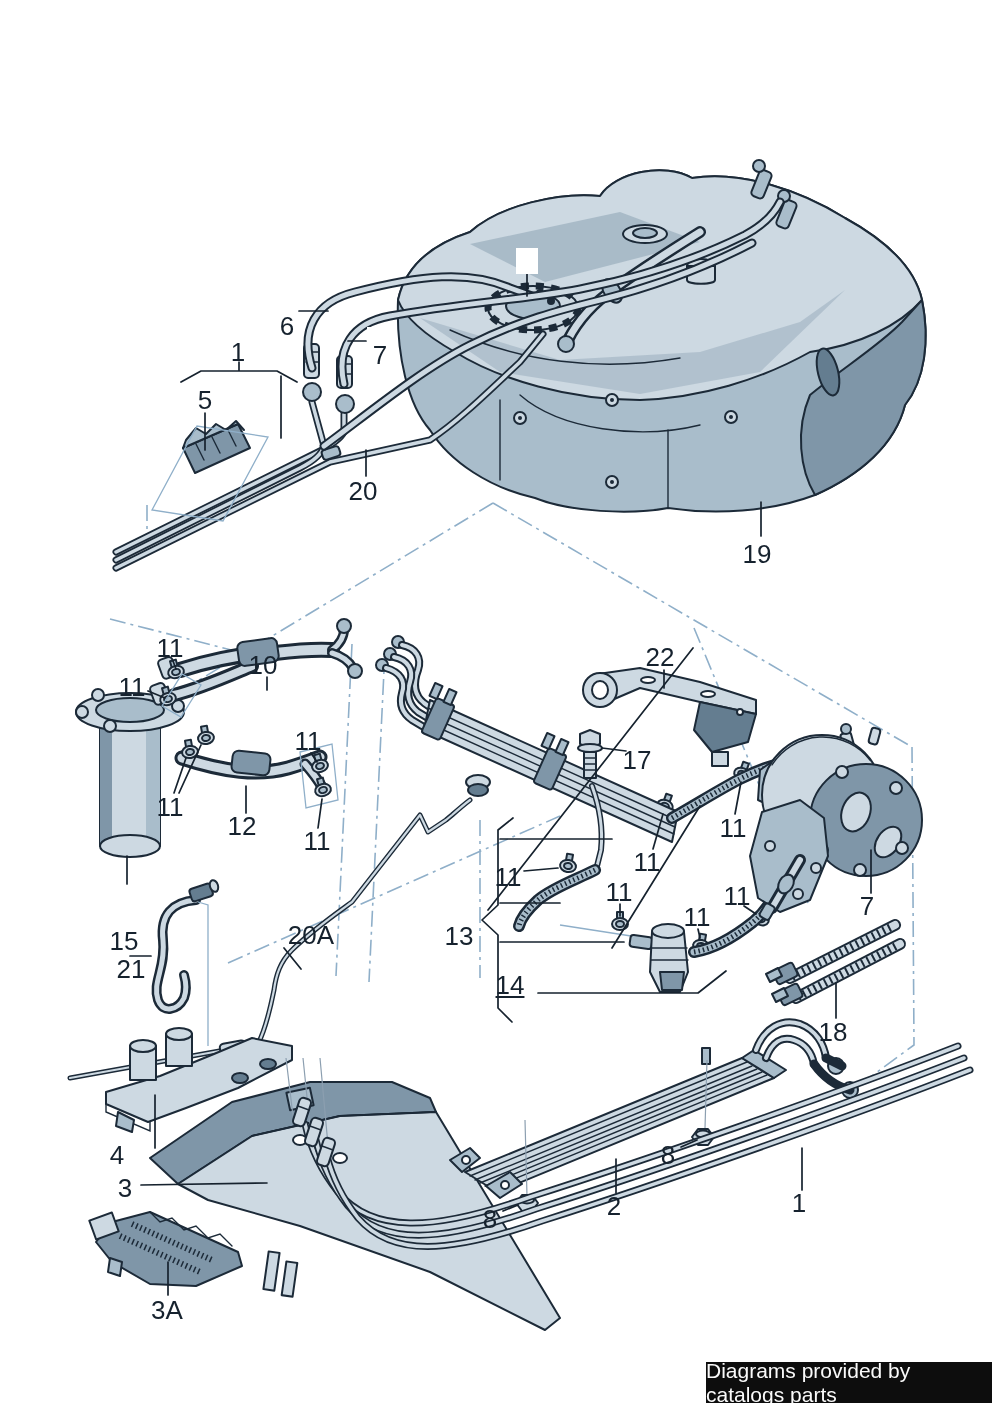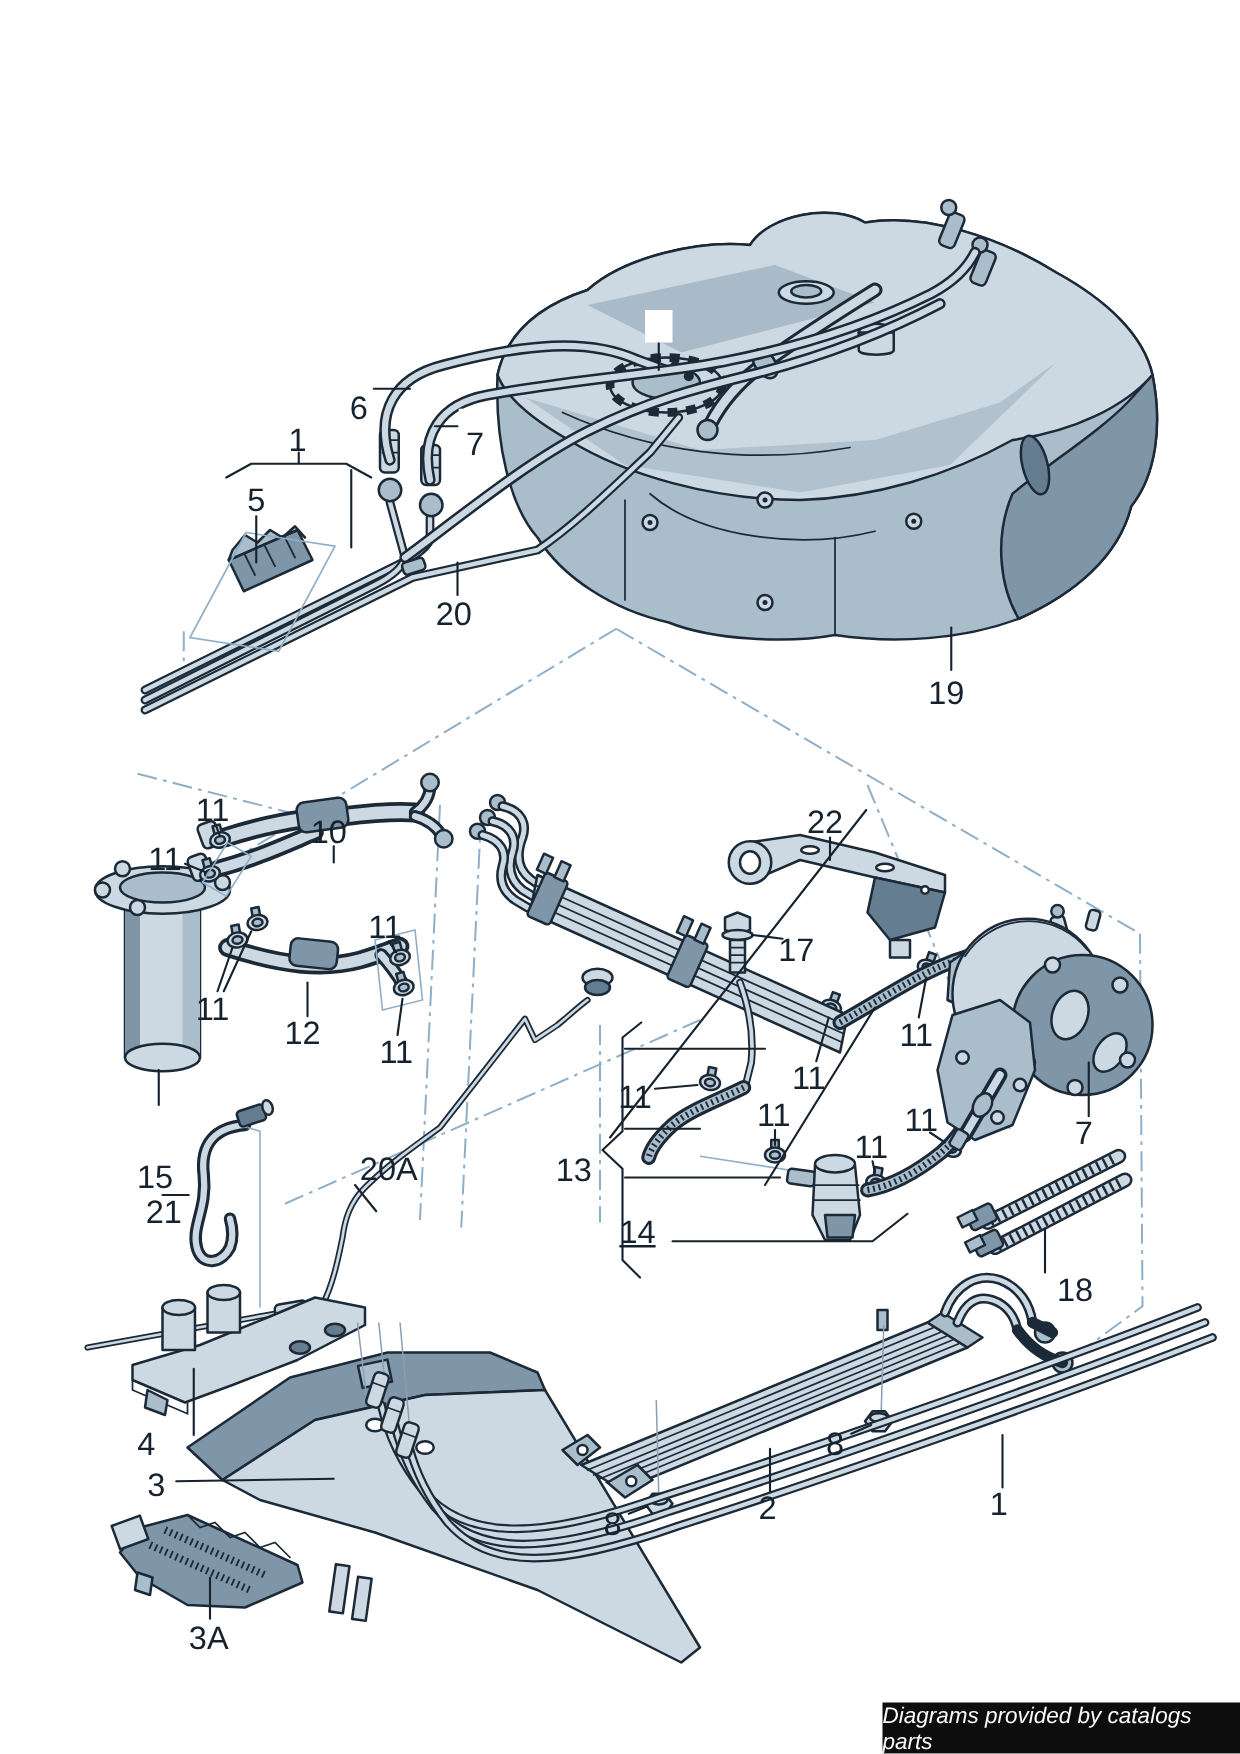--- a/index.html
+++ b/index.html
@@ -23,21 +23,21 @@
   .lead{stroke:var(--label);fill:none;stroke-width:1.7;stroke-linecap:round;stroke-linejoin:round;}
   .po{stroke:var(--line);fill:none;stroke-linecap:round;stroke-linejoin:round;}
   .pi{stroke:var(--fill_light);fill:none;stroke-linecap:round;stroke-linejoin:round;}
   .pm{stroke:var(--fill_mid);fill:none;stroke-linecap:round;stroke-linejoin:round;}
   .tex{stroke:var(--line);fill:none;stroke-linecap:butt;}
   .callout-layer{position:absolute;left:0;top:0;width:100%;height:100%;pointer-events:none;}
   .callout{position:absolute;transform:translate(-50%,-50%);font-size:26px;line-height:1;
            color:var(--label);white-space:nowrap;}
   .wbox{position:absolute;background:#fff;}
   .footer{position:absolute;background:var(--footer_bg);color:var(--footer_text);
-          display:flex;align-items:center;justify-content:center;font-size:18px;font-style:italic;}
+          display:flex;align-items:center;justify-content:center;font-size:21px;}
 </style>
 </head>
 <body>
 
 <div class="stage">
 <svg width="992" height="1403" viewBox="0 0 992 1403">
 
   <g>
     <path class="dash" d="M 493,503 L 113,732"></path>
     <path class="dash" d="M 493,503 L 912,747"></path>
@@ -501,21 +501,21 @@
       <div class="callout" style="left: 508px; top: 877px;">11</div>
       <div class="callout" style="left: 619px; top: 892px;">11</div>
       <div class="callout" style="left: 124px; top: 897px; margin-top: 44px;">15</div>
       <div class="callout" style="left: 737px; top: 896px;">11</div>
       <div class="callout" style="left: 867px; top: 906px;">7</div>
       <div class="callout" style="left: 697px; top: 917px;">11</div>
       <div class="callout" style="left: 459px; top: 936px;">13</div>
       <div class="callout" style="left: 277px; top: 935px; margin-left: 34px;">20A</div>
       <div class="callout" style="left: 131px; top: 969px;">21</div>
       <div class="callout" style="left: 510px; top: 985px; text-decoration: underline;">14</div>
-      <div class="callout" style="left: 833px; top: 1032px; margin-left: 27px;">18</div>
+      <div class="callout" style="left: 833px; top: 1032px;">18</div>
       <div class="callout" style="left: 117px; top: 1155px;">4</div>
       <div class="callout" style="left: 668px; top: 1155px;">8</div>
       <div class="callout" style="left: 125px; top: 1188px;">3</div>
       <div class="callout" style="left: 614px; top: 1206px;">2</div>
       <div class="callout" style="left: 799px; top: 1203px;">1</div>
       <div class="callout" style="left: 490px; top: 1219px;">8</div>
       <div class="callout" style="left: 167px; top: 1310px;">3A</div>
     </div>
 
 <div class="footer" id="footer-bar" style="left: 706px; top: 1362px; width: 286px; height: 41px;">

